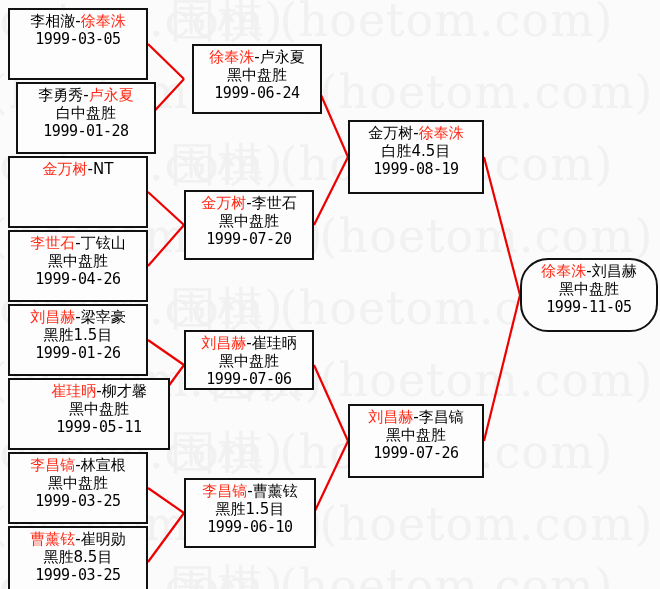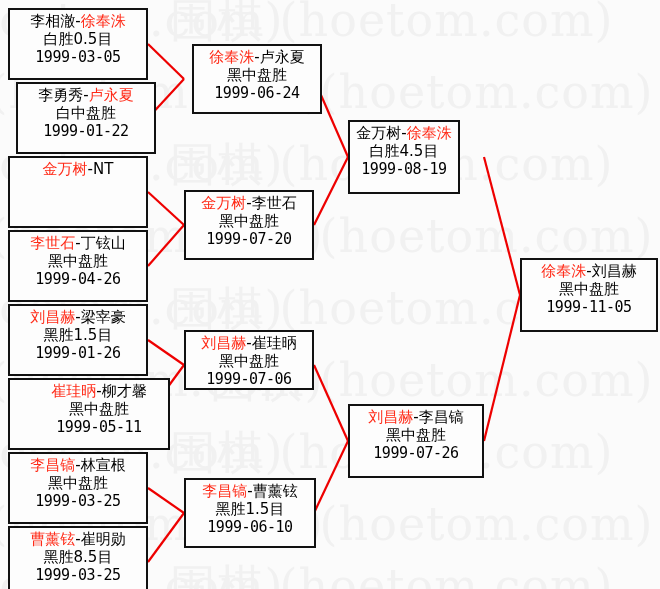--- a/index.html
+++ b/index.html
@@ -93,27 +93,26 @@
       <line x1="314" y1="225" x2="348" y2="157" stroke="#ee0000" stroke-width="2.2"></line>
       <line x1="314" y1="365" x2="348" y2="441" stroke="#ee0000" stroke-width="2.2"></line>
       <line x1="314" y1="513" x2="348" y2="441" stroke="#ee0000" stroke-width="2.2"></line>
       <line x1="484" y1="157" x2="520" y2="295" stroke="#ee0000" stroke-width="2.2"></line>
       <line x1="484" y1="441" x2="520" y2="295" stroke="#ee0000" stroke-width="2.2"></line>
     </svg>
 
   <div id="nodes">
       <div class="node" style="left: 8px; top: 8px; width: 140px; height: 72px;">
         <span class="ln match"><span class="lose">李相澈</span><span class="sep">-</span><span class="win">徐奉洙</span></span>
-        <span class="ln result">白胜0.5目</span>
         <span class="ln date">1999-03-05</span>
       </div>
       <div class="node" style="left: 16px; top: 82px; width: 140px; height: 72px;">
         <span class="ln match"><span class="lose">李勇秀</span><span class="sep">-</span><span class="win">卢永夏</span></span>
         <span class="ln result">白中盘胜</span>
-        <span class="ln date">1999-01-22</span>
+        <span class="ln date">1999-01-28</span>
       </div>
       <div class="node empty-bottom" style="left: 8px; top: 156px; width: 140px; height: 72px;">
         <span class="ln match"><span class="win">金万树</span><span class="sep">-</span><span class="lose">NT</span></span>
         <span class="ln result"></span>
         <span class="ln date"></span>
       </div>
       <div class="node" style="left: 8px; top: 230px; width: 140px; height: 72px;">
         <span class="ln match"><span class="win">李世石</span><span class="sep">-</span><span class="lose">丁铉山</span></span>
         <span class="ln result">黑中盘胜</span>
         <span class="ln date">1999-04-26</span>
@@ -151,29 +150,29 @@
       <div class="node" style="left: 184px; top: 330px; width: 130px; height: 60px;">
         <span class="ln match"><span class="win">刘昌赫</span><span class="sep">-</span><span class="lose">崔珪昞</span></span>
         <span class="ln result">黑中盘胜</span>
         <span class="ln date">1999-07-06</span>
       </div>
       <div class="node" style="left: 184px; top: 478px; width: 132px; height: 70px;">
         <span class="ln match"><span class="win">李昌镐</span><span class="sep">-</span><span class="lose">曹薰铉</span></span>
         <span class="ln result">黑胜1.5目</span>
         <span class="ln date">1999-06-10</span>
       </div>
-      <div class="node" style="left: 348px; top: 120px; width: 112px; height: 74px;">
+      <div class="node" style="left: 348px; top: 120px; width: 136px; height: 74px;">
         <span class="ln match"><span class="lose">金万树</span><span class="sep">-</span><span class="win">徐奉洙</span></span>
         <span class="ln result">白胜4.5目</span>
         <span class="ln date">1999-08-19</span>
       </div>
       <div class="node" style="left: 348px; top: 404px; width: 136px; height: 74px;">
         <span class="ln match"><span class="win">刘昌赫</span><span class="sep">-</span><span class="lose">李昌镐</span></span>
         <span class="ln result">黑中盘胜</span>
         <span class="ln date">1999-07-26</span>
       </div>
-      <div class="node" style="left: 520px; top: 258px; width: 138px; height: 74px;">
+      <div class="node" style="left: 520px; top: 258px; width: 138px; height: 74px; border-radius: 28px;">
         <span class="ln match"><span class="win">徐奉洙</span><span class="sep">-</span><span class="lose">刘昌赫</span></span>
         <span class="ln result">黑中盘胜</span>
         <span class="ln date">1999-11-05</span>
       </div>
     </div>
 </div>
 
 </body></html>

